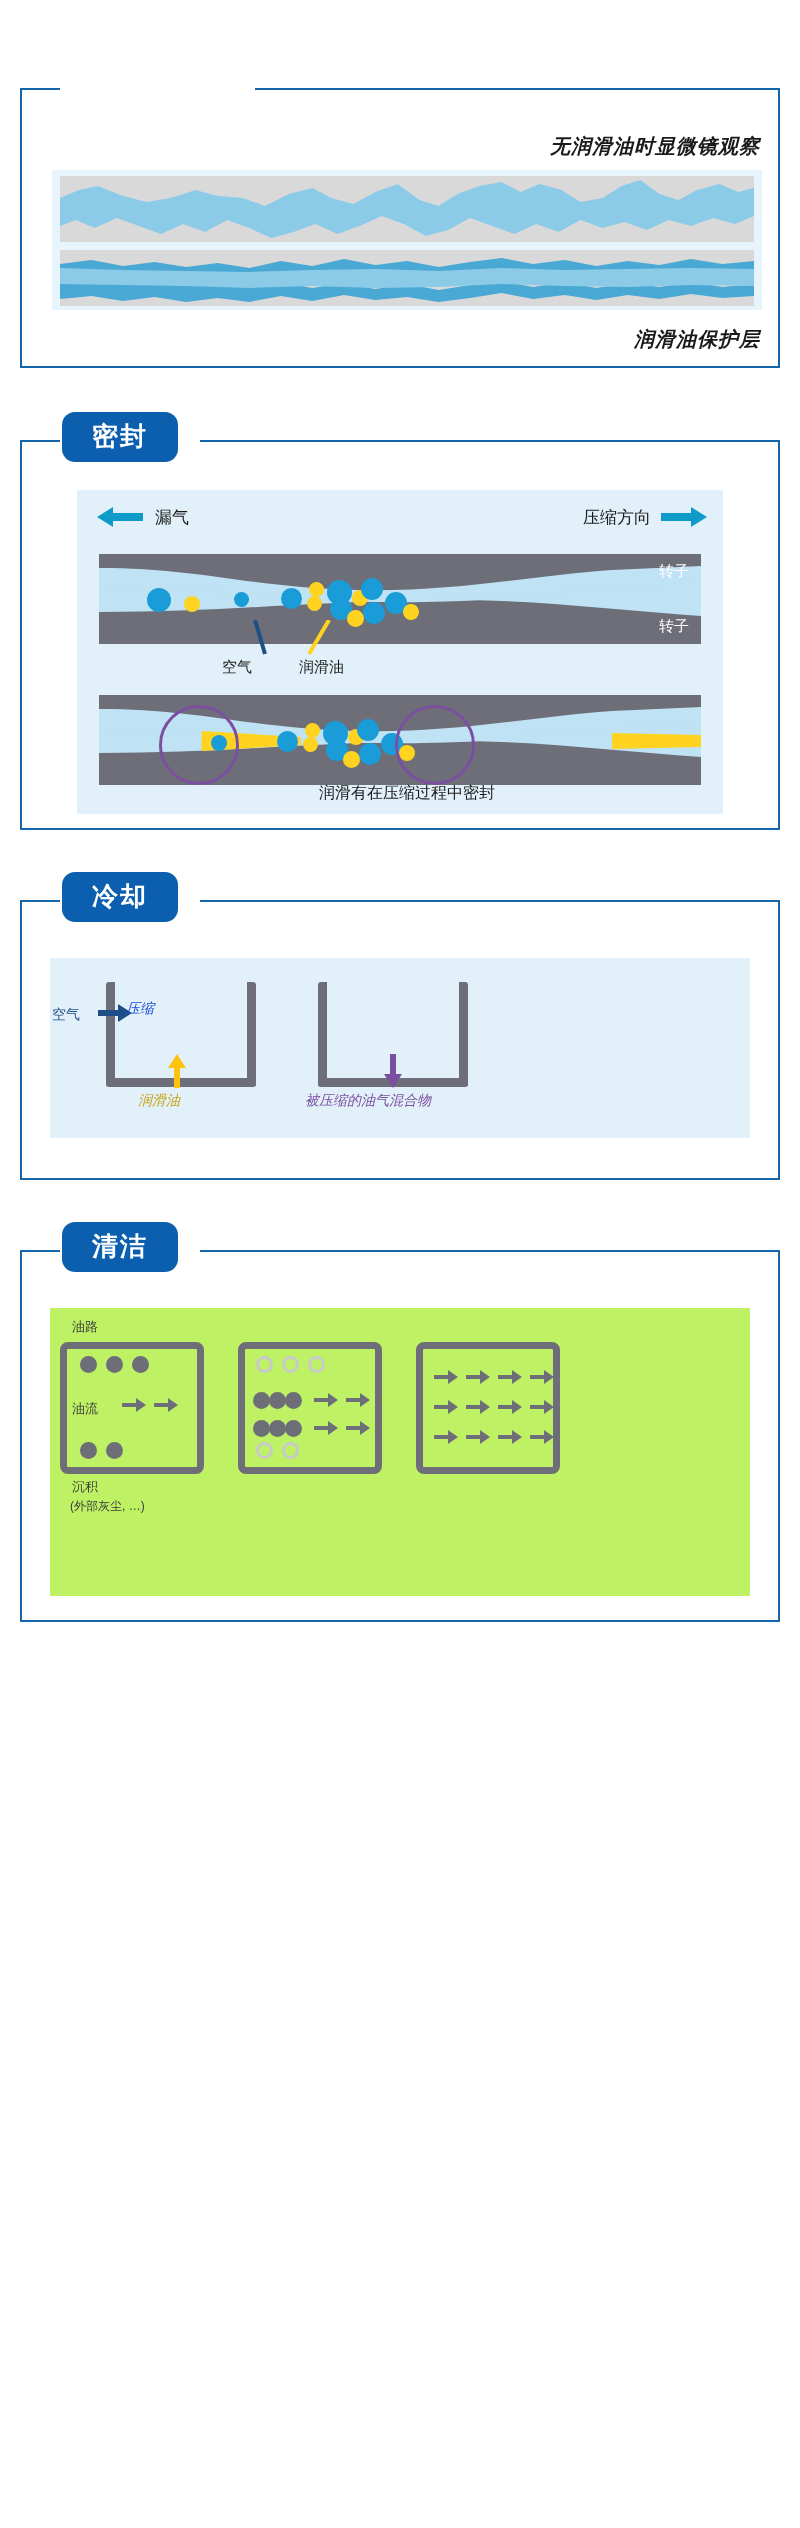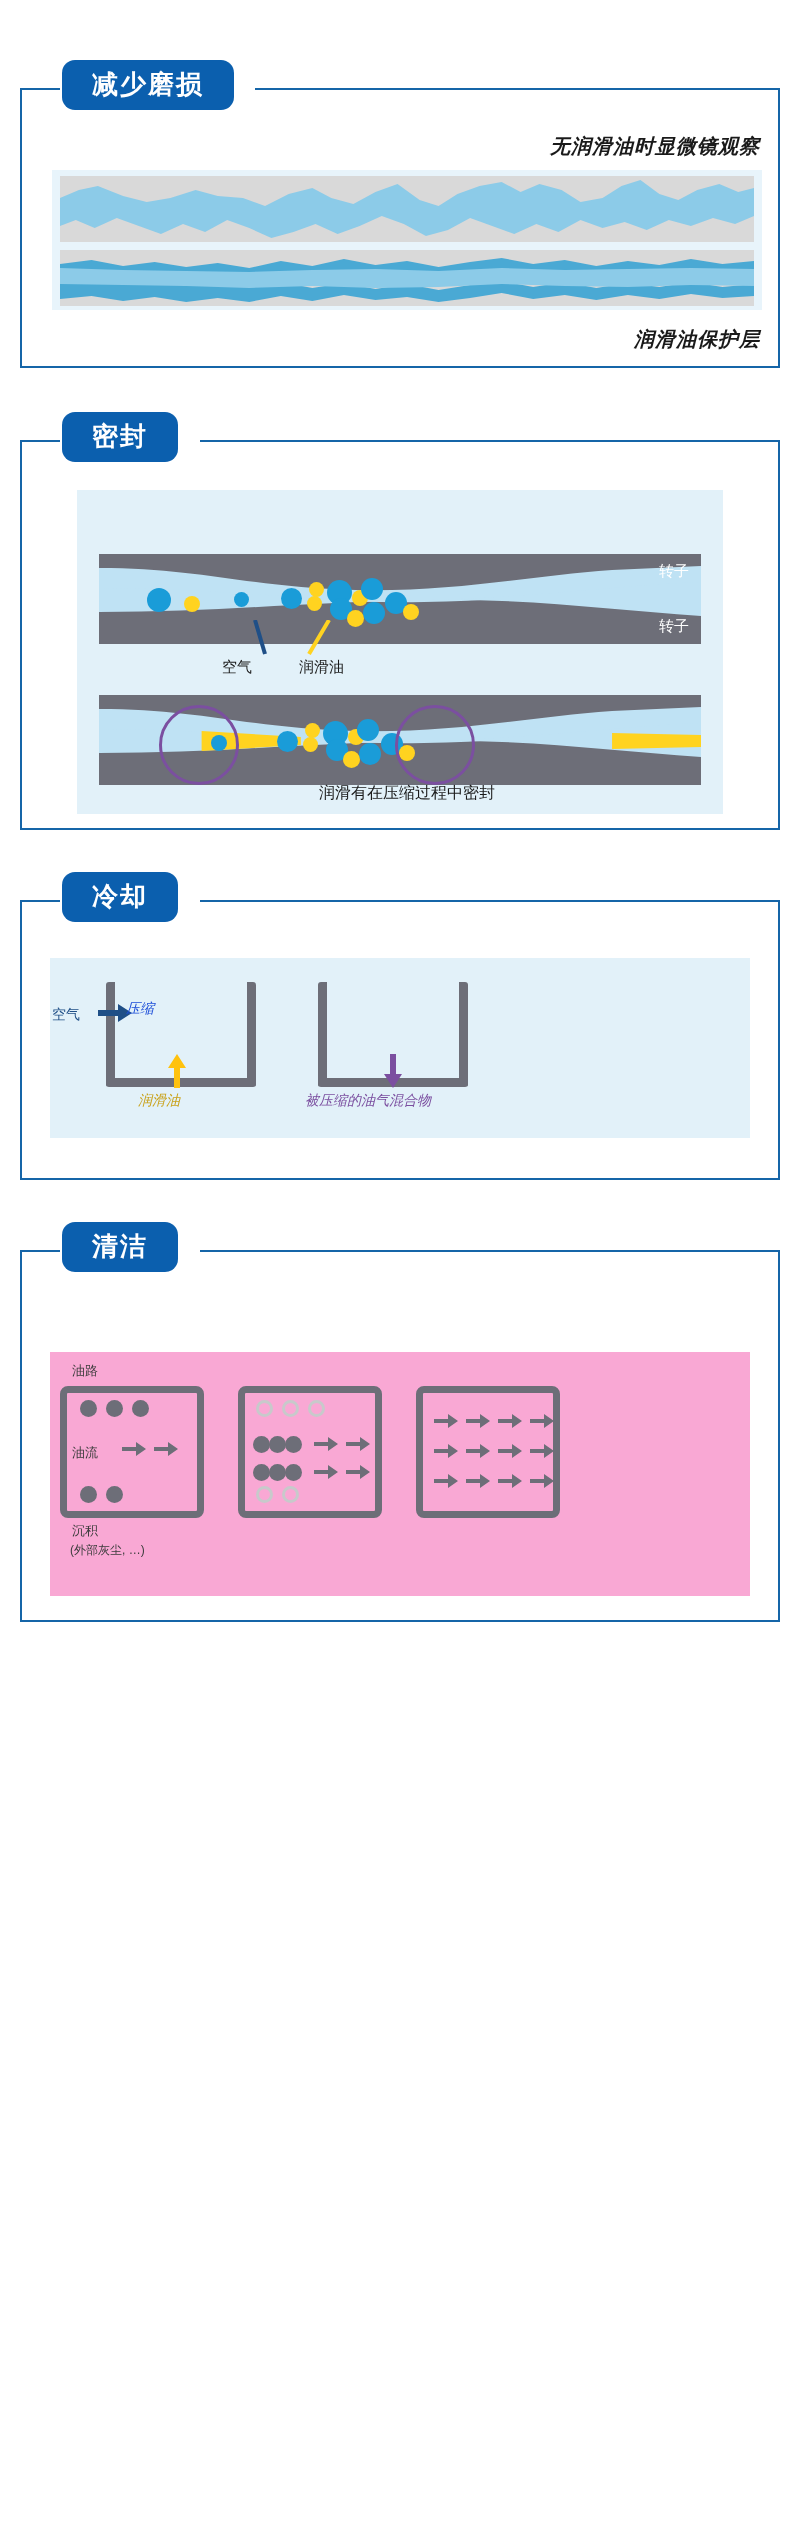--- a/index.html
+++ b/index.html
@@ -44,35 +44,34 @@
   .c2-cap{position:absolute;left:0;right:0;bottom:10px;text-align:center;font-size:16px;color:#1a1a1a;padding-left:14px;}
 
   
   #card3{top:900px;height:280px;}
   .c3-stage{position:absolute;left:28px;right:28px;top:56px;height:180px;background:#e2f1f9;}
   .ubox{position:absolute;width:150px;height:105px;border:9px solid #6d6e78;border-top:none;border-radius:3px;box-sizing:border-box;}
   .c3-txt{position:absolute;font-size:14px;font-style:italic;}
 
   
   #card4{top:1250px;height:372px;}
-  .c4-stage{position:absolute;left:28px;right:28px;top:56px;bottom:24px;background:#f9a8d4;margin-top:44px;}
+  .c4-stage{position:absolute;left:28px;right:28px;top:56px;bottom:24px;background:#bef264;}
   .oilbox{position:absolute;border:7px solid #6d6e78;border-radius:8px;box-sizing:border-box;}
   .c4-txt{position:absolute;font-size:13px;color:#3d3d3d;}
   .dot{position:absolute;border-radius:50%;}
   .ring{position:absolute;border-radius:50%;border:3px solid #c8c9cb;box-sizing:border-box;}
   .gl-ar{position:absolute;}
 </style>
 </head>
 <body>
 
 <div class="page">
 
   <div class="card" id="card1">
     <div class="title-mask" style="width:195px;"></div>
-    <div class="card-title">减少磨损</div>
 
     <div class="c1-label c1-lab-top">无润滑油时显微镜观察</div>
 
     <div class="c1-panel" id="c1p1">
 
       <div class="surface" id="c1s1">
         <svg width="100%" height="100%" viewBox="0 0 440 66" preserveAspectRatio="none">
           <path d="M0,22 L12,14 L24,10 L40,20 L55,26 L70,22 L86,14 L100,20 L116,22 L130,30 L145,18 L160,12 L172,22 L186,28 L200,16 L214,8 L228,24 L240,30 L252,18 L266,10 L280,6 L292,16 L304,8 L318,14 L330,26 L344,22 L356,10 L368,4 L380,18 L392,24 L404,14 L418,8 L430,16 L440,12 L440,40 L428,48 L414,42 L400,50 L386,44 L372,54 L358,46 L344,52 L330,44 L316,56 L302,48 L288,58 L274,50 L260,42 L246,54 L232,60 L218,48 L204,40 L190,50 L176,58 L162,48 L148,56 L134,62 L120,52 L106,44 L92,56 L78,48 L64,58 L50,50 L36,42 L22,52 L10,44 L0,50 Z" fill="#8ccbe8"></path>
         </svg>
       </div>
@@ -88,20 +87,30 @@
 
     <div class="c1-label c1-lab-bot">润滑油保护层</div>
   </div>
 
   <div class="card" id="card2">
     <div class="title-mask" style="width:140px;"></div>
     <div class="card-title">密封</div>
 
     <div class="c2-stage">
 
+      <div class="c2-arrowrow">
+        <svg style="position:absolute;left:20px;top:4px" width="46" height="22" viewBox="0 0 46 22">
+          <path d="M0,11 L16,1 L16,7 L46,7 L46,15 L16,15 L16,21 Z" fill="#0f9bc9"></path>
+        </svg>
+        <div class="arr-txt" style="left:78px;">漏气</div>
+        <div class="arr-txt" style="right:72px;">压缩方向</div>
+        <svg style="position:absolute;right:16px;top:4px" width="46" height="22" viewBox="0 0 46 22">
+          <path d="M46,11 L30,1 L30,7 L0,7 L0,15 L30,15 L30,21 Z" fill="#0f9bc9"></path>
+        </svg>
+      </div>
 
       <div class="rot-block" id="rb1">
         <svg width="100%" height="100%" viewBox="0 0 352 90" preserveAspectRatio="none">
           <rect x="0" y="0" width="352" height="90" fill="#6d6e78"></rect>
           <path d="M0,14 C60,14 90,34 150,36 C210,38 250,22 300,16 L352,12 L352,30 C300,34 250,46 190,48 C120,50 70,36 0,36 Z" fill="#bfe2f4"></path>
           <path d="M0,34 C70,34 120,48 190,46 C250,44 300,32 352,28 L352,62 C300,56 250,44 190,46 C120,48 70,58 0,58 Z" fill="#bfe2f4"></path>
         </svg>
         
         <div class="dot" style="left:48px;top:34px;width:24px;height:24px;background:#1a9cd8;"></div>
         <div class="dot" style="left:85px;top:42px;width:16px;height:16px;background:#ffd320;"></div>

